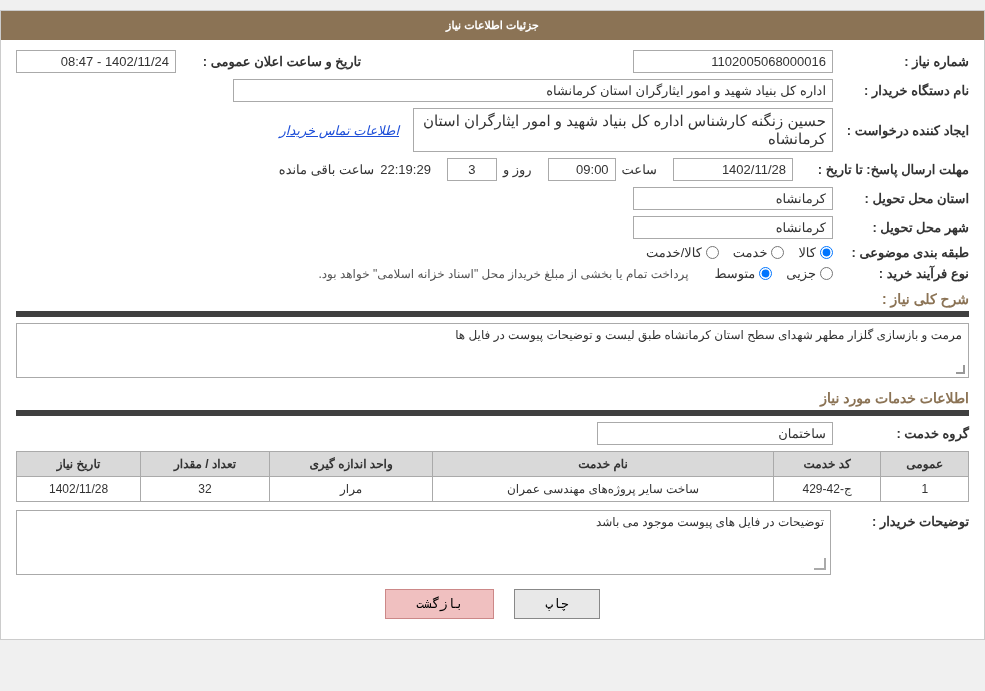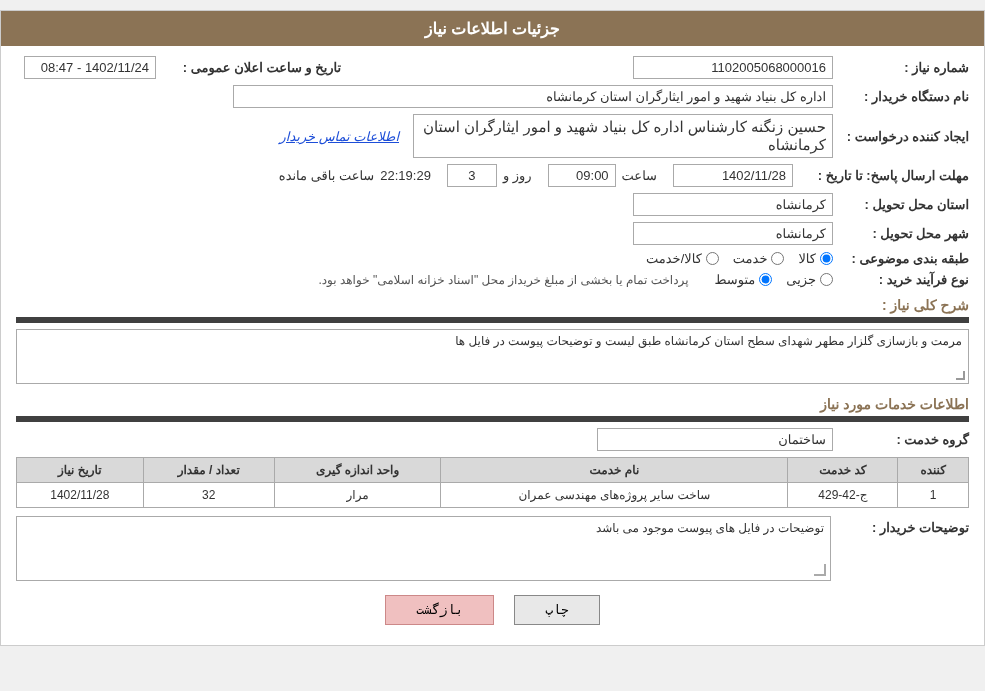--- a/index.html
+++ b/index.html
@@ -14,21 +14,21 @@
       max-width: 985px;
       margin: 10px auto;
       background: #fff;
       border: 1px solid #ccc;
     }
     .header-bar {
       background: #8B7355;
       color: #fff;
       text-align: center;
       padding: 8px 10px;
-      font-size: 16px;
+      font-size: 11px;
       font-weight: bold;
     }
     .content {
       padding: 10px 15px;
     }
     .row-field {
       display: flex;
       align-items: center;
       margin-bottom: 6px;
       gap: 6px;
@@ -169,21 +169,21 @@
     <span>جزئیات اطلاعات نیاز</span>
   </div>
 
   <div class="content">
 
     <div class="row-field">
       <span class="label">شماره نیاز :</span>
       <div class="value-box xsmall" style="width:200px;">1102005068000016</div>
       <span style="flex:1;"></span>
       <span class="label" style="min-width:200px;text-align:center;">تاریخ و ساعت اعلان عمومی :</span>
-      <div class="value-box" style="width:132px;margin-left:8px;">1402/11/24 - 08:47</div>
+      <div class="value-box" style="width:160px;">1402/11/24 - 08:47</div>
     </div>
 
     <div class="row-field">
       <span class="label">نام دستگاه خریدار :</span>
       <div class="value-box wide" style="width:600px;">اداره کل بنیاد شهید و امور ایثارگران استان کرمانشاه</div>
     </div>
 
     <div class="row-field">
       <span class="label">ایجاد کننده درخواست :</span>
       <div class="value-box" style="width:420px;font-size:15px;">حسین زنگنه کارشناس اداره کل بنیاد شهید و امور ایثارگران استان کرمانشاه</div>
@@ -256,21 +256,21 @@
     <div class="section-title" style="margin-top:12px;">اطلاعات خدمات مورد نیاز</div>
 
     <div class="row-field">
       <span class="label">گروه خدمت :</span>
       <div class="value-box" style="width:236px;">ساختمان</div>
     </div>
 
     <table class="services-table">
       <thead>
         <tr>
-          <th>کننده</th>
+          <th>عمومی</th>
           <th>کد خدمت</th>
           <th>نام خدمت</th>
           <th>واحد اندازه گیری</th>
           <th>تعداد / مقدار</th>
           <th>تاریخ نیاز</th>
         </tr>
       </thead>
       <tbody id="services-tbody">
       <tr>
             <td>1</td>

